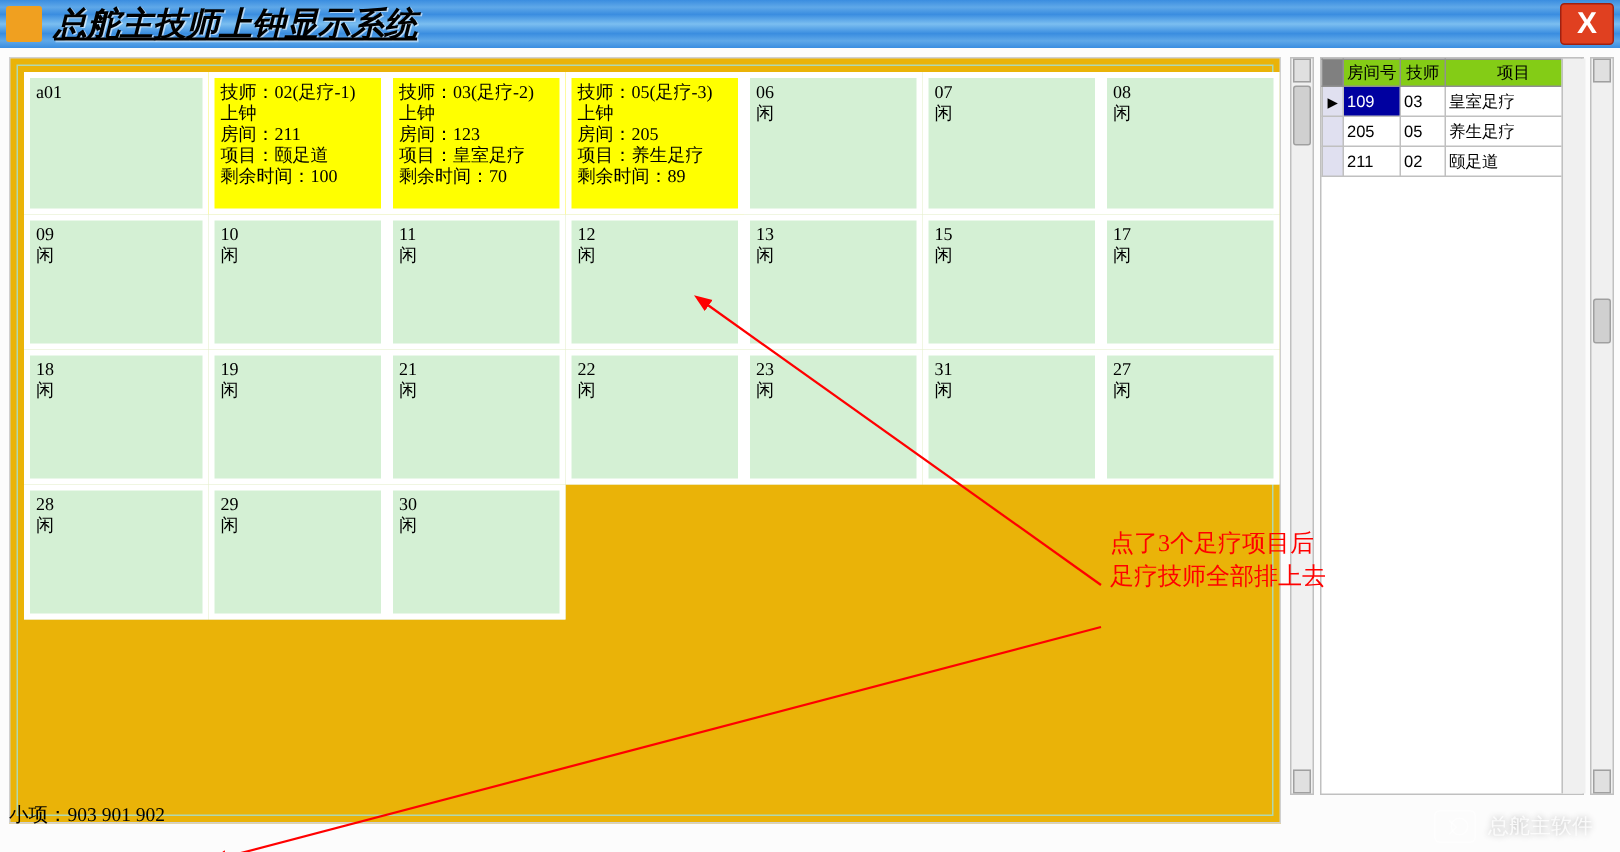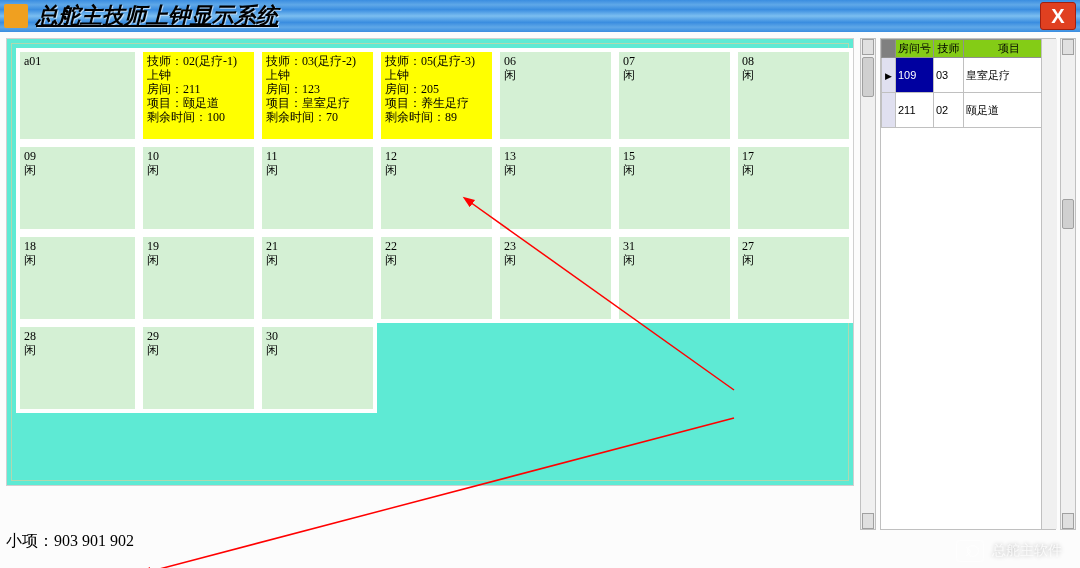--- a/index.html
+++ b/index.html
@@ -7,40 +7,40 @@
 
 .window { width: 1080px; height: 568px; position: relative; }
 
 .titlebar { height: 32px; background: linear-gradient(to bottom, #3a8de0 0%, #5fa8e8 15%, #3a8de0 30%, #7bbef0 50%, #3a8de0 70%, #5fa8e8 85%, #3a8de0 100%); display: flex; align-items: center; padding-left: 4px; position: relative; text-decoration: underline; }
 .titlebar-icon { width: 24px; height: 24px; background: #f0a020; border-radius: 2px; margin-right: 8px; }
 .titlebar-text { color: #000; font-size: 22px; font-weight: bold; font-style: italic; font-family: "KaiTi","SimSun"; text-shadow: 1px 1px 0 rgba(255,255,255,0.6); }
 .close-btn { position: absolute; right: 4px; top: 2px; width: 36px; height: 28px; background: #e04020; border: 1px solid #a02010; color: #fff; font-size: 20px; font-weight: bold; display: flex; align-items: center; justify-content: center; cursor: pointer; border-radius: 3px; }
 
 .content { position: absolute; top: 32px; left: 0; right: 0; bottom: 0; background: #fcfcfc; }
 
-.main-area { position: absolute; left: 6px; top: 6px; width: 848px; height: 448px; background: #5eead4; border: 1px solid #d0d0d0; }
+.main-area { position: absolute; left: 6px; top: 6px; width: 848px; height: 511px; background: #eab308; border: 1px solid #d0d0d0; }
 .inner-frame { position: absolute; left: 4px; top: 4px; right: 4px; bottom: 4px; border: 1px solid #b0d8b0; }
 
 .grid { position: absolute; left: 4px; top: 4px; right: 4px; height: 418px; display: grid; grid-template-columns: 123px repeat(5, 119px) 119px; grid-template-rows: 95px 90px 90px 90px; }
 .cell { border: 4px solid #fff; background: #d4f0d4; padding: 2px 4px; font-size: 12px; line-height: 14px; overflow: hidden; font-family: "SimSun"; }
 .cell.yellow { background: #ffff00; }
 .cell-lines div { white-space: nowrap; }
 
-.footer-text { position: absolute; left: 6px; bottom: 16px; font-size: 16px; font-family: "SimSun"; }
+.footer-text { position: absolute; left: 6px; bottom: 16px; font-size: 13px; font-family: "SimSun"; }
 
 .side-scrollbar { position: absolute; left: 860px; top: 6px; width: 16px; height: 492px; background: #f0f0f0; border: 1px solid #c0c0c0; }
 .side-scrollbar .thumb { position: absolute; left: 1px; right: 1px; top: 18px; height: 40px; background: #d0d0d0; border: 1px solid #a0a0a0; border-radius: 2px; }
 .side-scrollbar .arr { position: absolute; left: 1px; right: 1px; height: 16px; background: #e0e0e0; border: 1px solid #a0a0a0; }
 .side-scrollbar .arr.up { top: 0; }
 .side-scrollbar .arr.down { bottom: 0; }
 
 .side-panel { position: absolute; left: 880px; top: 6px; width: 176px; height: 492px; border: 1px solid #c0c0c0; background: #fff; }
 .side-table { width: 100%; border-collapse: collapse; font-size: 11px; }
 .side-table th { background: #84cc16; border: 1px solid #909090; height: 18px; font-weight: normal; }
-.side-table td { border: 1px solid #c0c0c0; height: 35px; padding: 0 2px; background: #fff; }
+.side-table td { border: 1px solid #c0c0c0; height: 20px; padding: 0 2px; background: #fff; }
 .row-sel { width: 14px; background: #e0e0f0 !important; text-align: center; }
 .row-sel.active::before { content: "▶"; font-size: 9px; color: #000; }
 .cell-room-active { background: #0000a0 !important; color: #fff; }
 
 .side-scroll { position: absolute; left: 160px; top: 0; width: 16px; bottom: 0; background: #f0f0f0; border-left: 1px solid #c0c0c0; }
 
 .right-scrollbar { position: absolute; left: 1060px; top: 6px; width: 16px; height: 492px; background: #f0f0f0; border: 1px solid #c0c0c0; }
 .right-scrollbar .thumb { position: absolute; left: 1px; right: 1px; top: 160px; height: 30px; background: #d0d0d0; border: 1px solid #a0a0a0; border-radius: 2px; }
 .right-scrollbar .arr { position: absolute; left: 1px; right: 1px; height: 16px; background: #e0e0e0; border: 1px solid #a0a0a0; }
 .right-scrollbar .arr.up { top: 0; }
@@ -246,37 +246,47 @@
           </thead>
         <tbody id="side-body">
             <tr>
               <td class="row-sel active"></td>
               <td class="cell-room-active">109</td>
               <td>03</td>
               <td>皇室足疗</td>
             </tr>
             <tr>
               <td class="row-sel"></td>
+              <td>205</td>
+              <td>05</td>
+              <td>养生足疗</td>
+            </tr>
+            <tr>
+              <td class="row-sel"></td>
               <td>211</td>
               <td>02</td>
               <td>颐足道</td>
             </tr>
           </tbody>
       </table>
       <div class="side-scroll"></div>
     </div>
 
     <div class="right-scrollbar">
       <div class="arr up"></div>
       <div class="thumb"></div>
       <div class="arr down"></div>
     </div>
 
     <div class="footer-text">小项：903 901 902</div>
 
+    <div class="annotation" style="left:740px; top:320px;">
+      <div>点了3个足疗项目后</div>
+      <div>足疗技师全部排上去</div>
+    </div>
 
     <svg class="arrows">
       <defs>
         <marker id="ah" markerWidth="10" markerHeight="10" refX="2" refY="3" orient="auto">
           <path d="M0,0 L0,6 L8,3 z" fill="#ff0000"></path>
         </marker>
       </defs>
       <line x1="734" y1="358" x2="470" y2="170" stroke="#ff0000" stroke-width="1.5" marker-end="url(#ah)"></line>
       <line x1="734" y1="386" x2="148" y2="540" stroke="#ff0000" stroke-width="1.5" marker-end="url(#ah)"></line>
     </svg>

